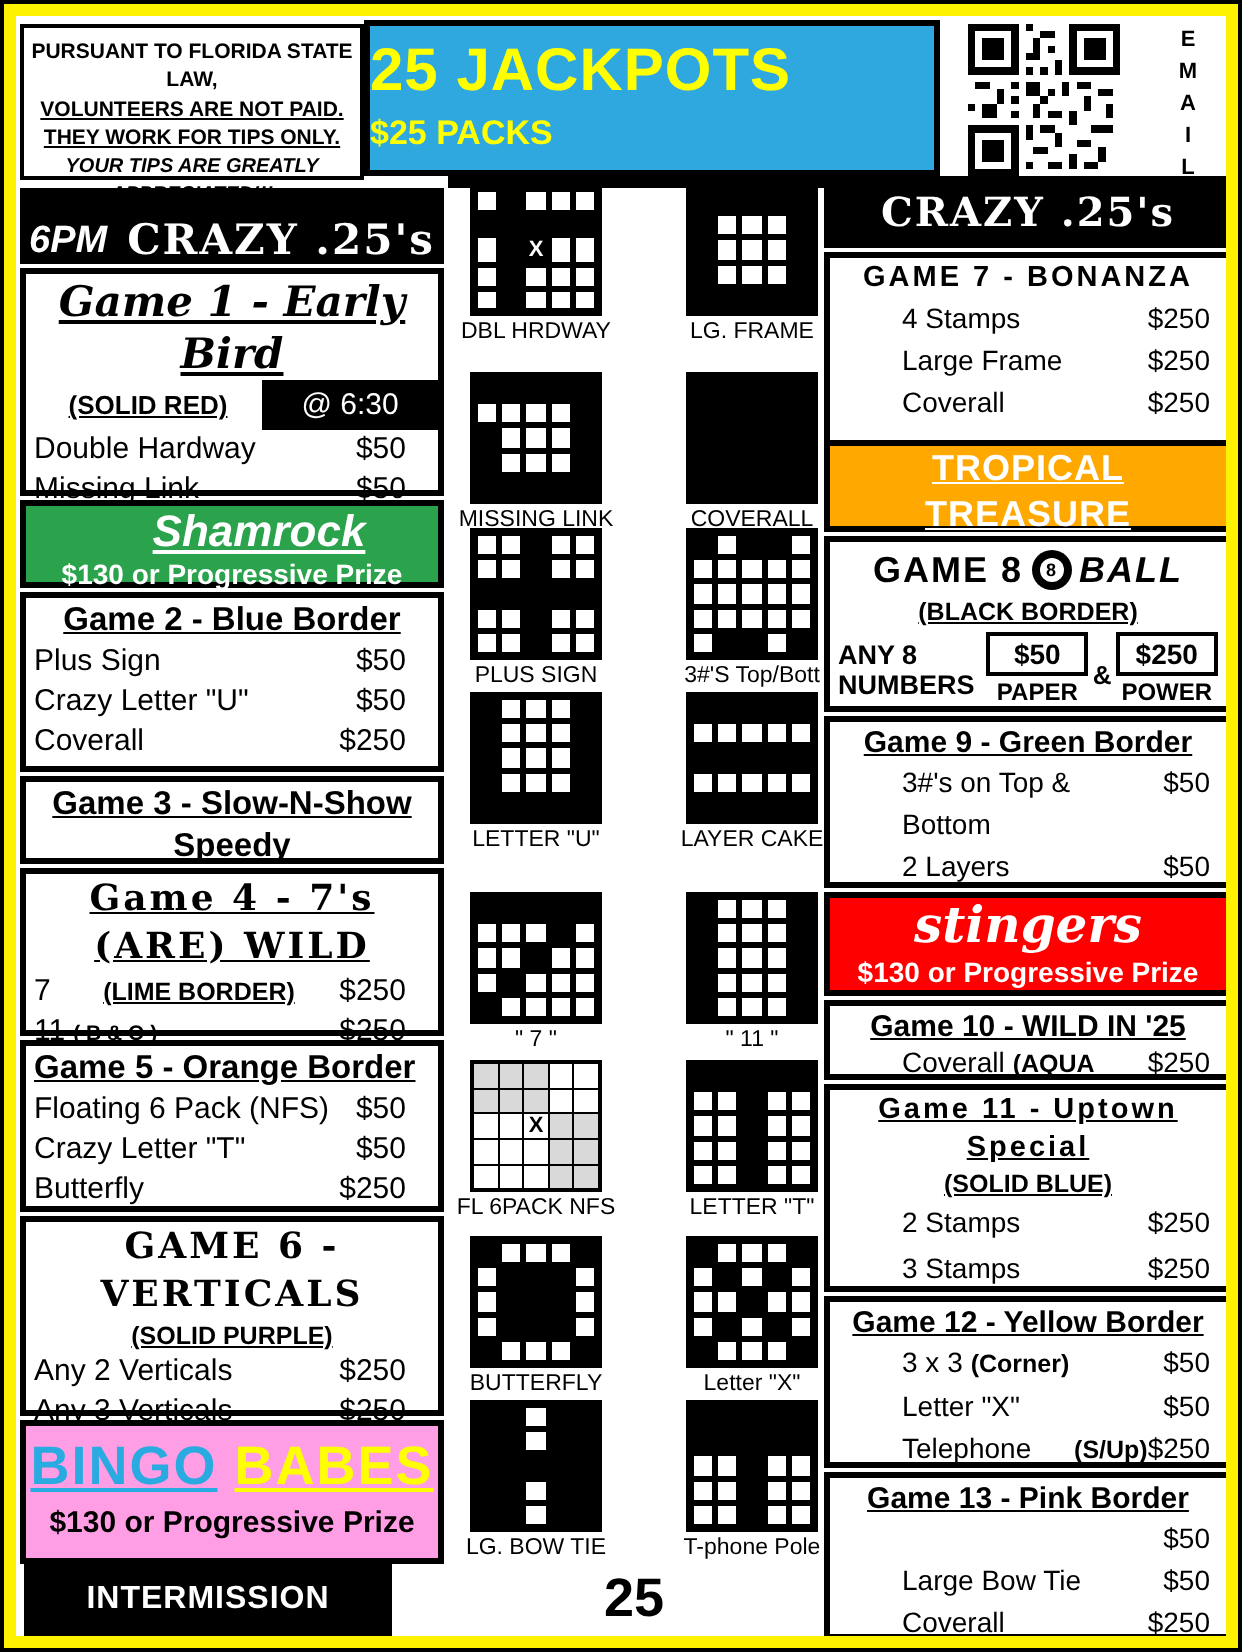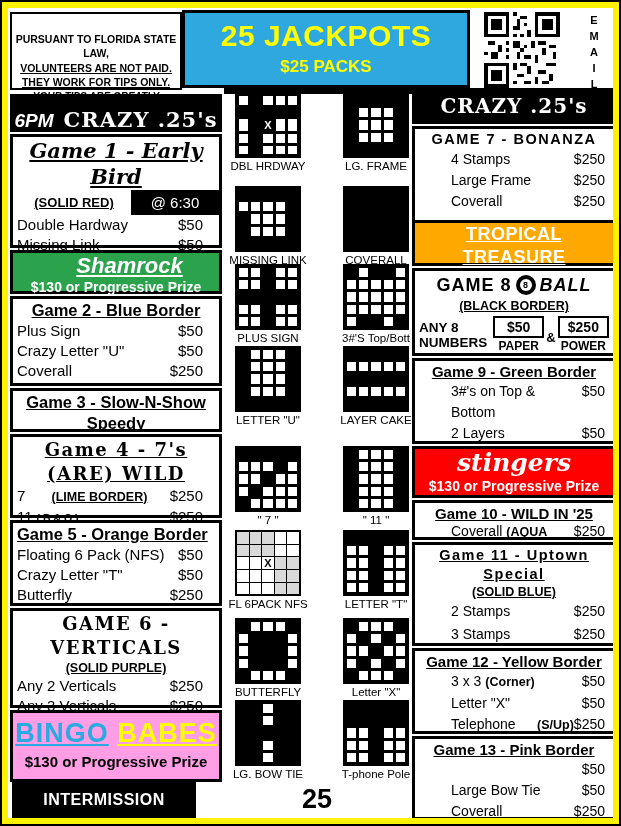--- a/index.html
+++ b/index.html
@@ -3,25 +3,25 @@
 <meta charset="utf-8">
 <style>
   html,body{margin:0;padding:0;background:#888;}
   .page{position:relative;width:621px;height:826px;background:#fff;border:2px solid #000;
         box-sizing:border-box;font-family:"Liberation Sans",sans-serif;color:#000;overflow:hidden;}
   .yellow-frame{position:absolute;inset:0;border:6px solid #FFF200;pointer-events:none;z-index:40;}
   .abs{position:absolute;box-sizing:border-box;}
 
   
   .legal{left:8px;top:10px;width:172px;height:78px;border:2px solid #000;background:#fff;
-         text-align:center;font-size:10.5px;font-weight:bold;padding-top:18px;line-height:1.38;}
+         text-align:center;font-size:10.5px;font-weight:bold;padding-top:5px;line-height:1.38;}
   .legal .u{text-decoration:underline;}
   .legal .it{font-style:italic;font-size:10px;}
   .jackpots{left:180px;top:8px;width:288px;height:78px;background:#2FA8E0;border:3px solid #000;
-            text-align:center;color:#FFFF00;}
+            color:#FFFF00;}
   .jackpots .t1{font-size:30px;font-weight:bold;margin-top:6px;letter-spacing:.5px;}
   .jackpots .t2{font-size:17px;font-weight:bold;margin-top:4px;}
   .qr{left:482px;top:10px;width:76px;height:76px;}
   .email{left:586px;top:12px;width:18px;height:80px;font-weight:bold;font-size:11px;
          writing-mode:vertical-lr;text-orientation:upright;letter-spacing:4px;}
 
   
   .banner6pm{left:8px;top:92px;width:212px;height:38px;background:#000;color:#fff;
              display:flex;align-items:flex-end;justify-content:center;gap:10px;}
   .banner6pm .time{font-style:italic;font-weight:bold;font-size:19px;}

